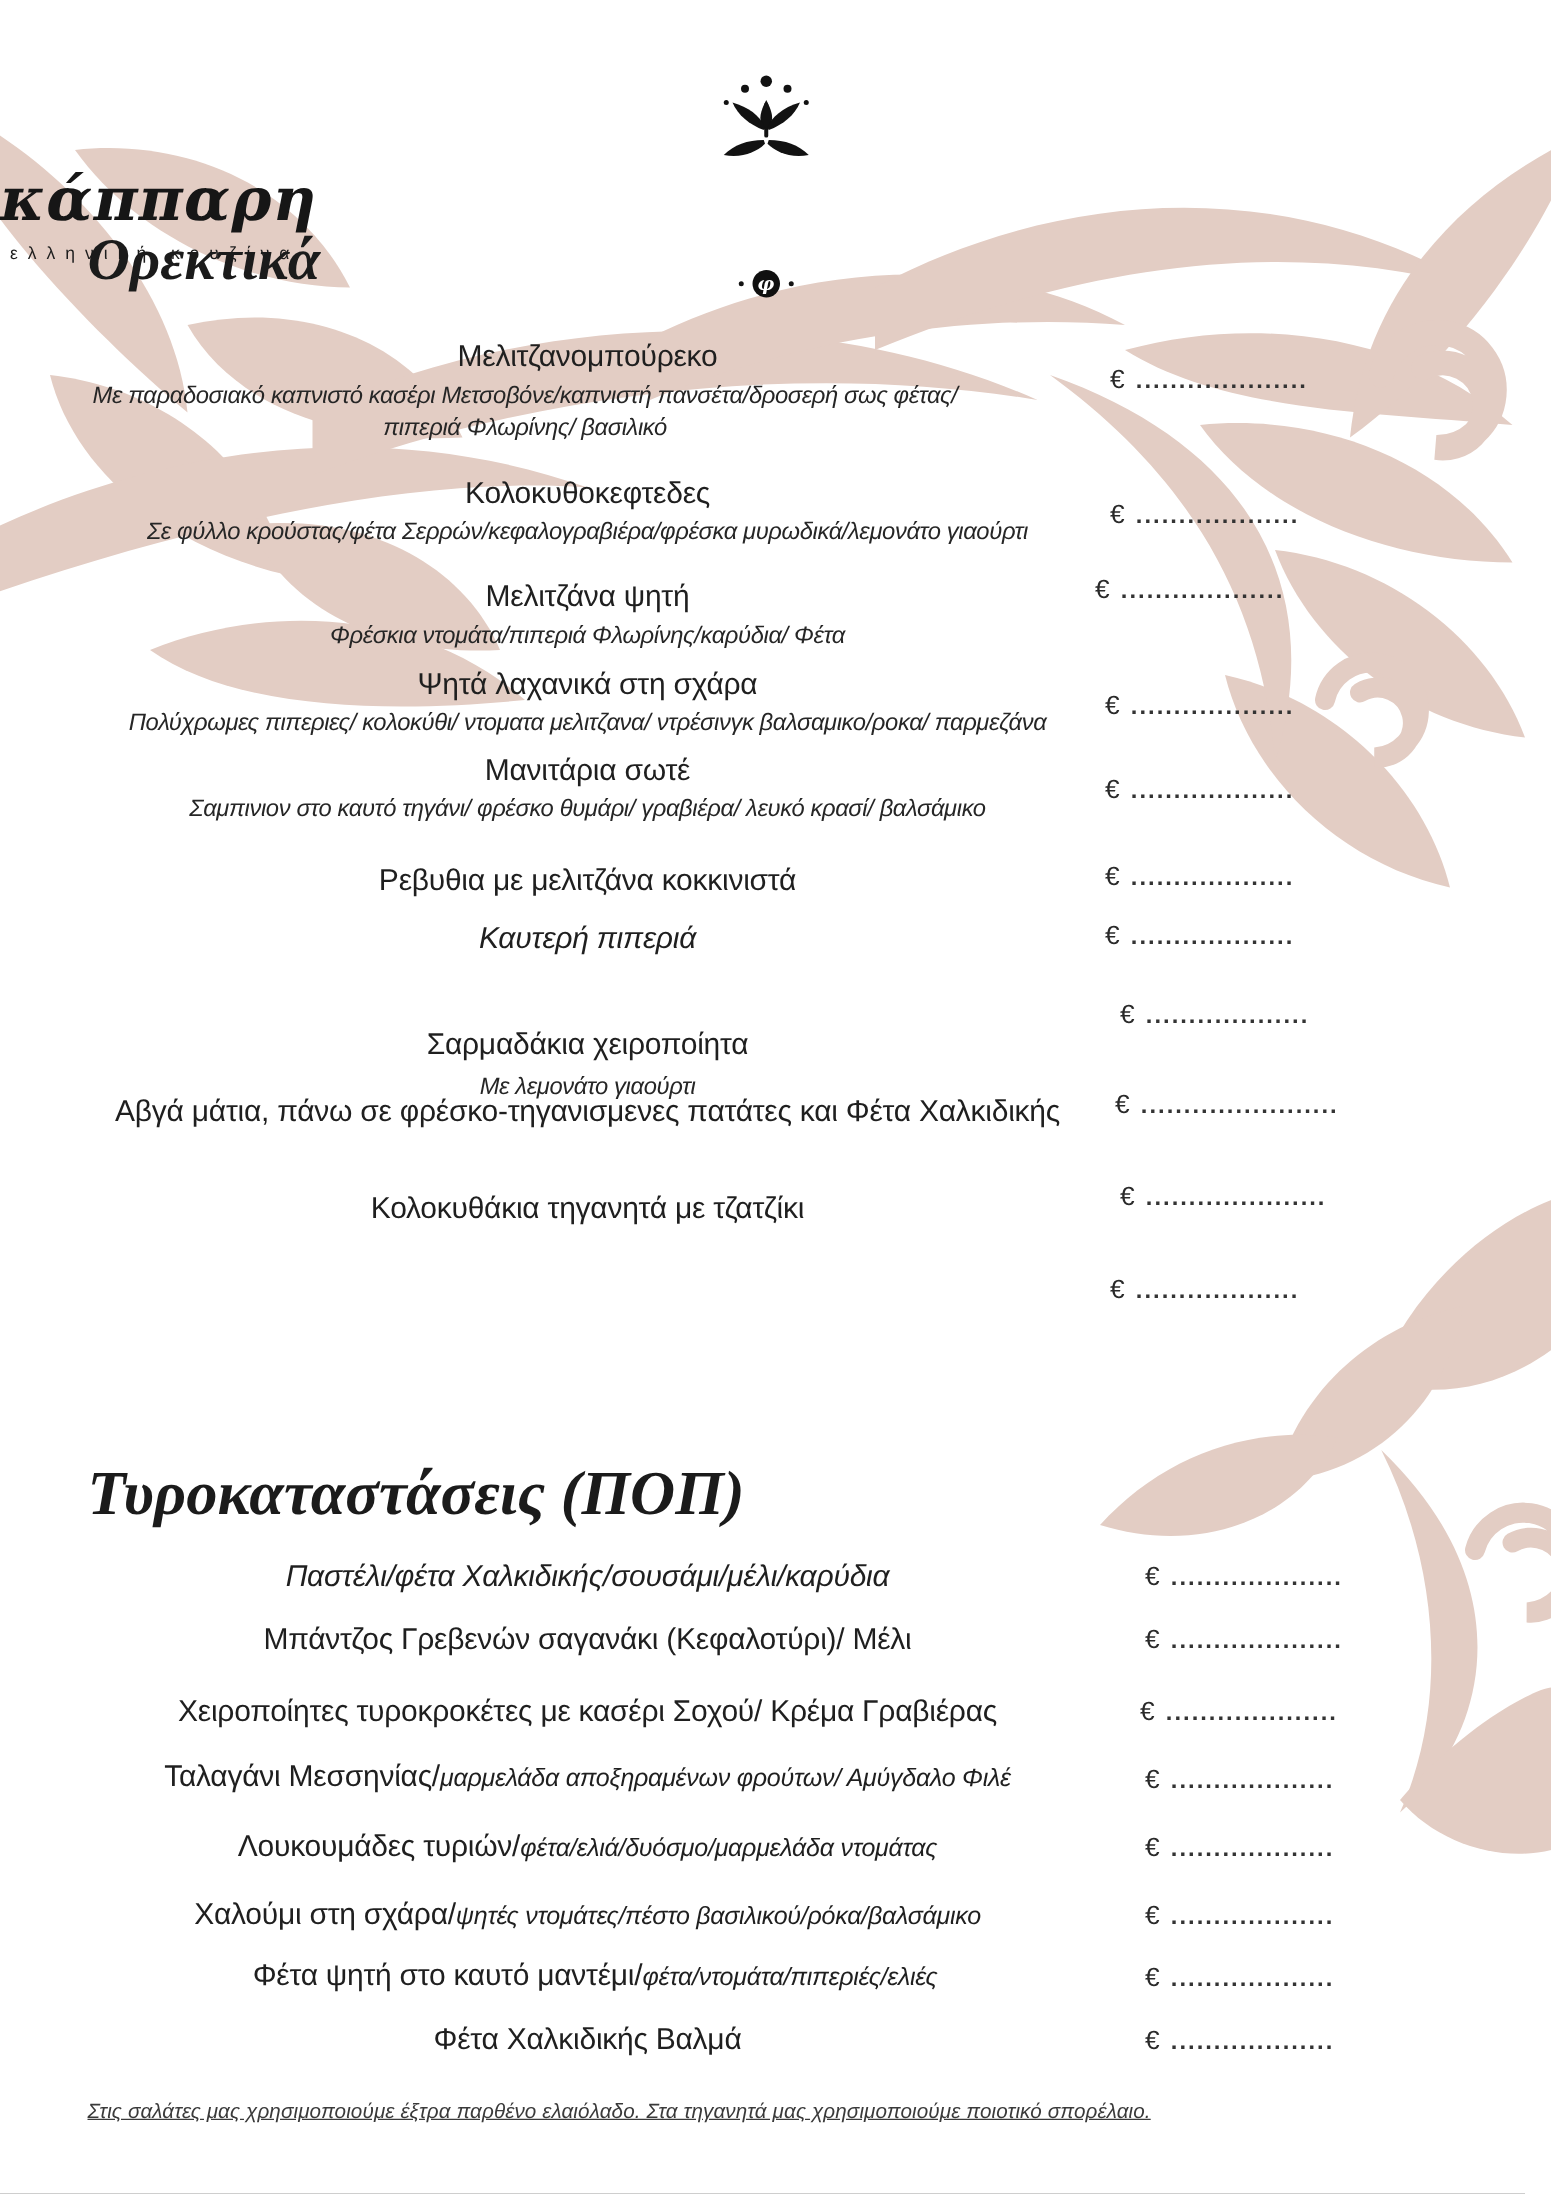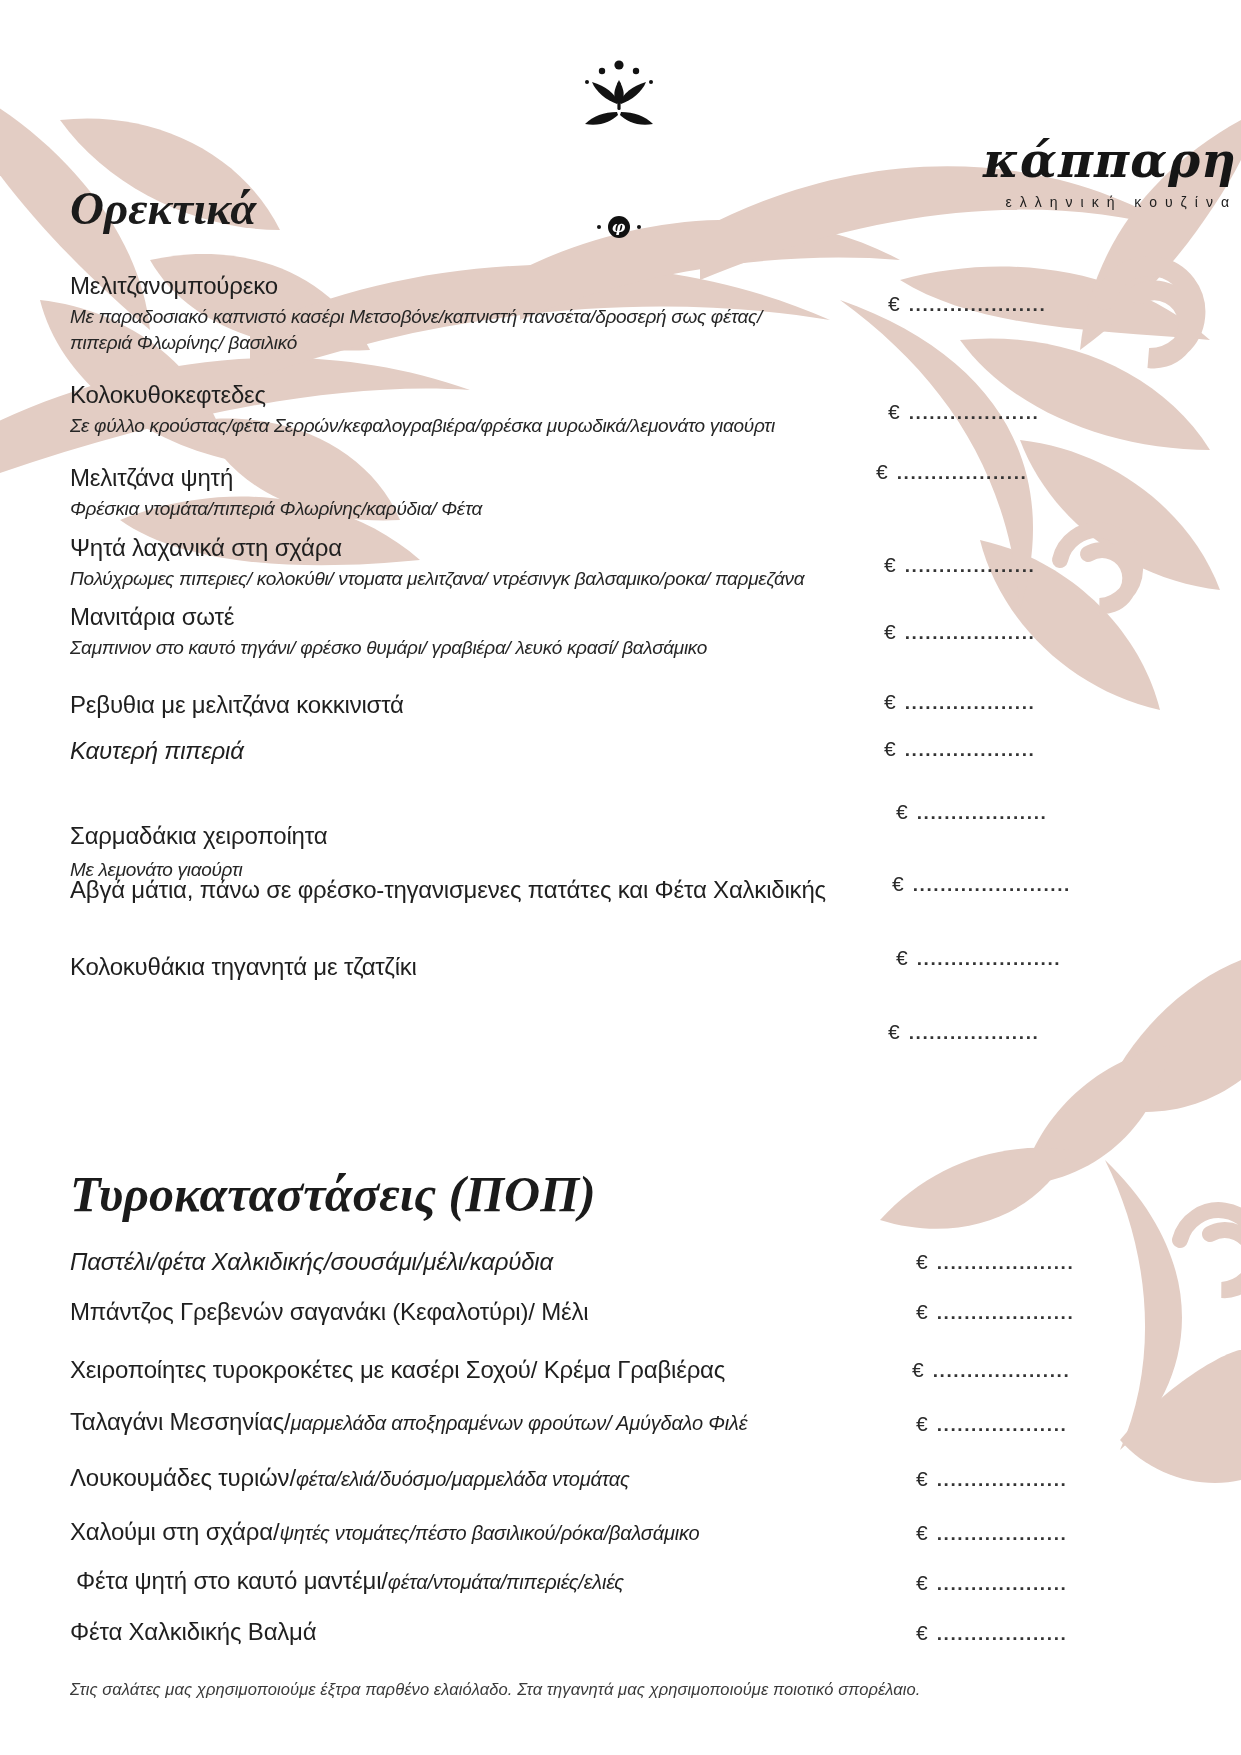--- a/index.html
+++ b/index.html
@@ -8,21 +8,21 @@
     width:1241px;height:1755px;
     margin:0 auto;
     background:#ffffff;
     overflow:hidden;
     font-family:"Liberation Sans", sans-serif;
     color:#232323;
   }
   .bg{position:absolute;left:0;top:0;width:1241px;height:1755px;pointer-events:none;}
 
   
-  .logo{position:absolute;left:0;right:4px;top:58px;text-align:right;}
+  .logo{position:absolute;left:0;right:16px;top:58px;text-align:left;}
   .logo .flower{display:block;margin:0 auto 2px auto;}
   .brand{
     font-family:"DejaVu Serif", serif;
     font-style:italic;font-weight:bold;
     font-size:48px;line-height:1.0;color:#161616;letter-spacing:1px;
   }
   .tagline{
     margin-top:10px;
     font-size:14px;letter-spacing:8px;color:#1c1c1c;text-indent:8px;
   }
@@ -36,39 +36,39 @@
 
   .sec-title{
     position:absolute;left:70px;
     font-family:"Liberation Serif", serif;
     font-style:italic;font-weight:bold;
     color:#1b1b1b;margin:0;line-height:1.05;
   }
   #s1-title{top:184px;font-size:47px;}
   #s2-title{top:1168px;font-size:50px;}
 
-  .item{position:absolute;left:70px;width:800px;}
+  .item{position:absolute;left:70px;width:800px;text-align:center;}
   .item .nm{
     font-size:24px;line-height:1.2;color:#1f1f1f;letter-spacing:-0.2px;white-space:nowrap;
   }
   .item .nm.it{font-style:italic;}
   .item .nm .sub{font-style:italic;font-size:20px;}
   .item .ds{
     margin-top:3px;font-size:19px;line-height:1.38;color:#262626;
     font-style:italic;letter-spacing:-0.3px;white-space:nowrap;
   }
   .item .ds.wrap{white-space:normal;width:700px;}
 
   .price{position:absolute;white-space:nowrap;color:#2a2a2a;}
   .price .eu{font-size:21px;margin-right:9px;}
   .price .dt{font-size:19px;font-weight:bold;letter-spacing:1.6px;color:#333;}
 
   .footer{
     position:absolute;left:70px;top:1680px;width:1100px;
-    font-size:16.5px;font-style:italic;color:#3a3a3a;letter-spacing:0.1px;
+    font-size:16.5px;font-style:italic;color:#3a3a3a;letter-spacing:0.1px;text-decoration:underline;
   }
 </style>
 </head>
 <body>
 
 <div class="page">
 
   <svg class="bg" viewBox="0 0 1241 1755" xmlns="http://www.w3.org/2000/svg">
     <g fill="#e3cdc4" stroke="none">
 

